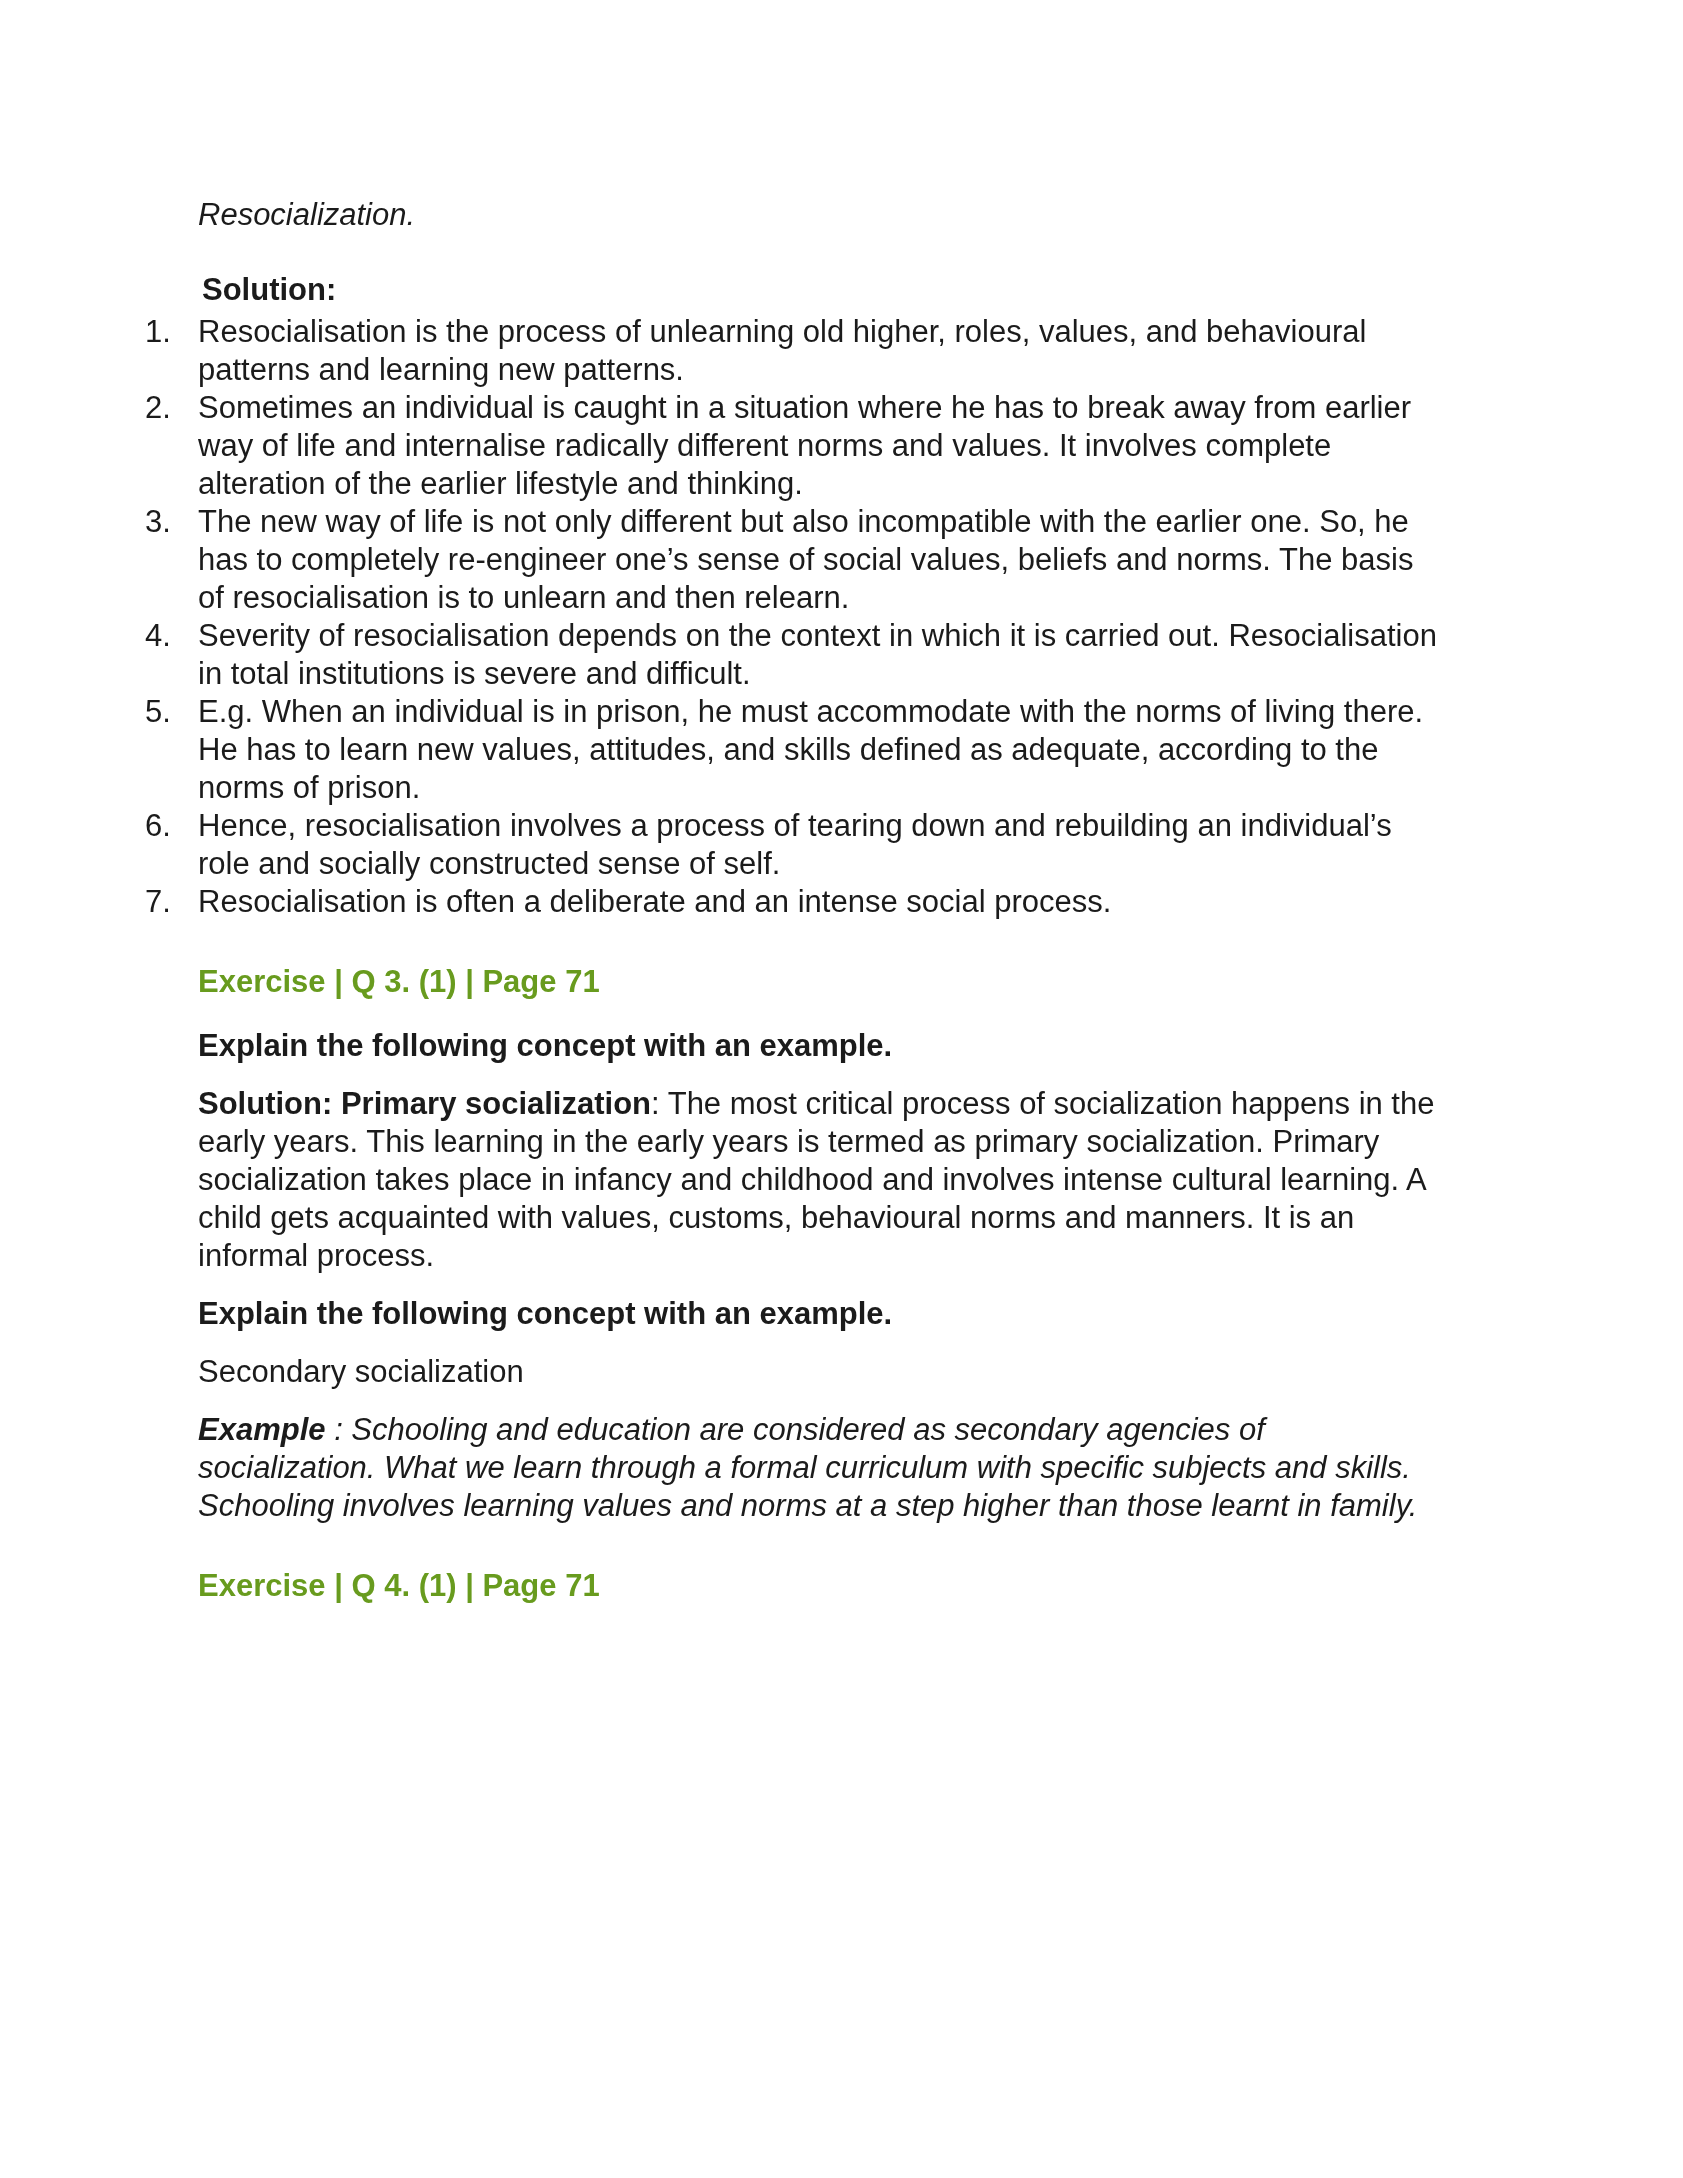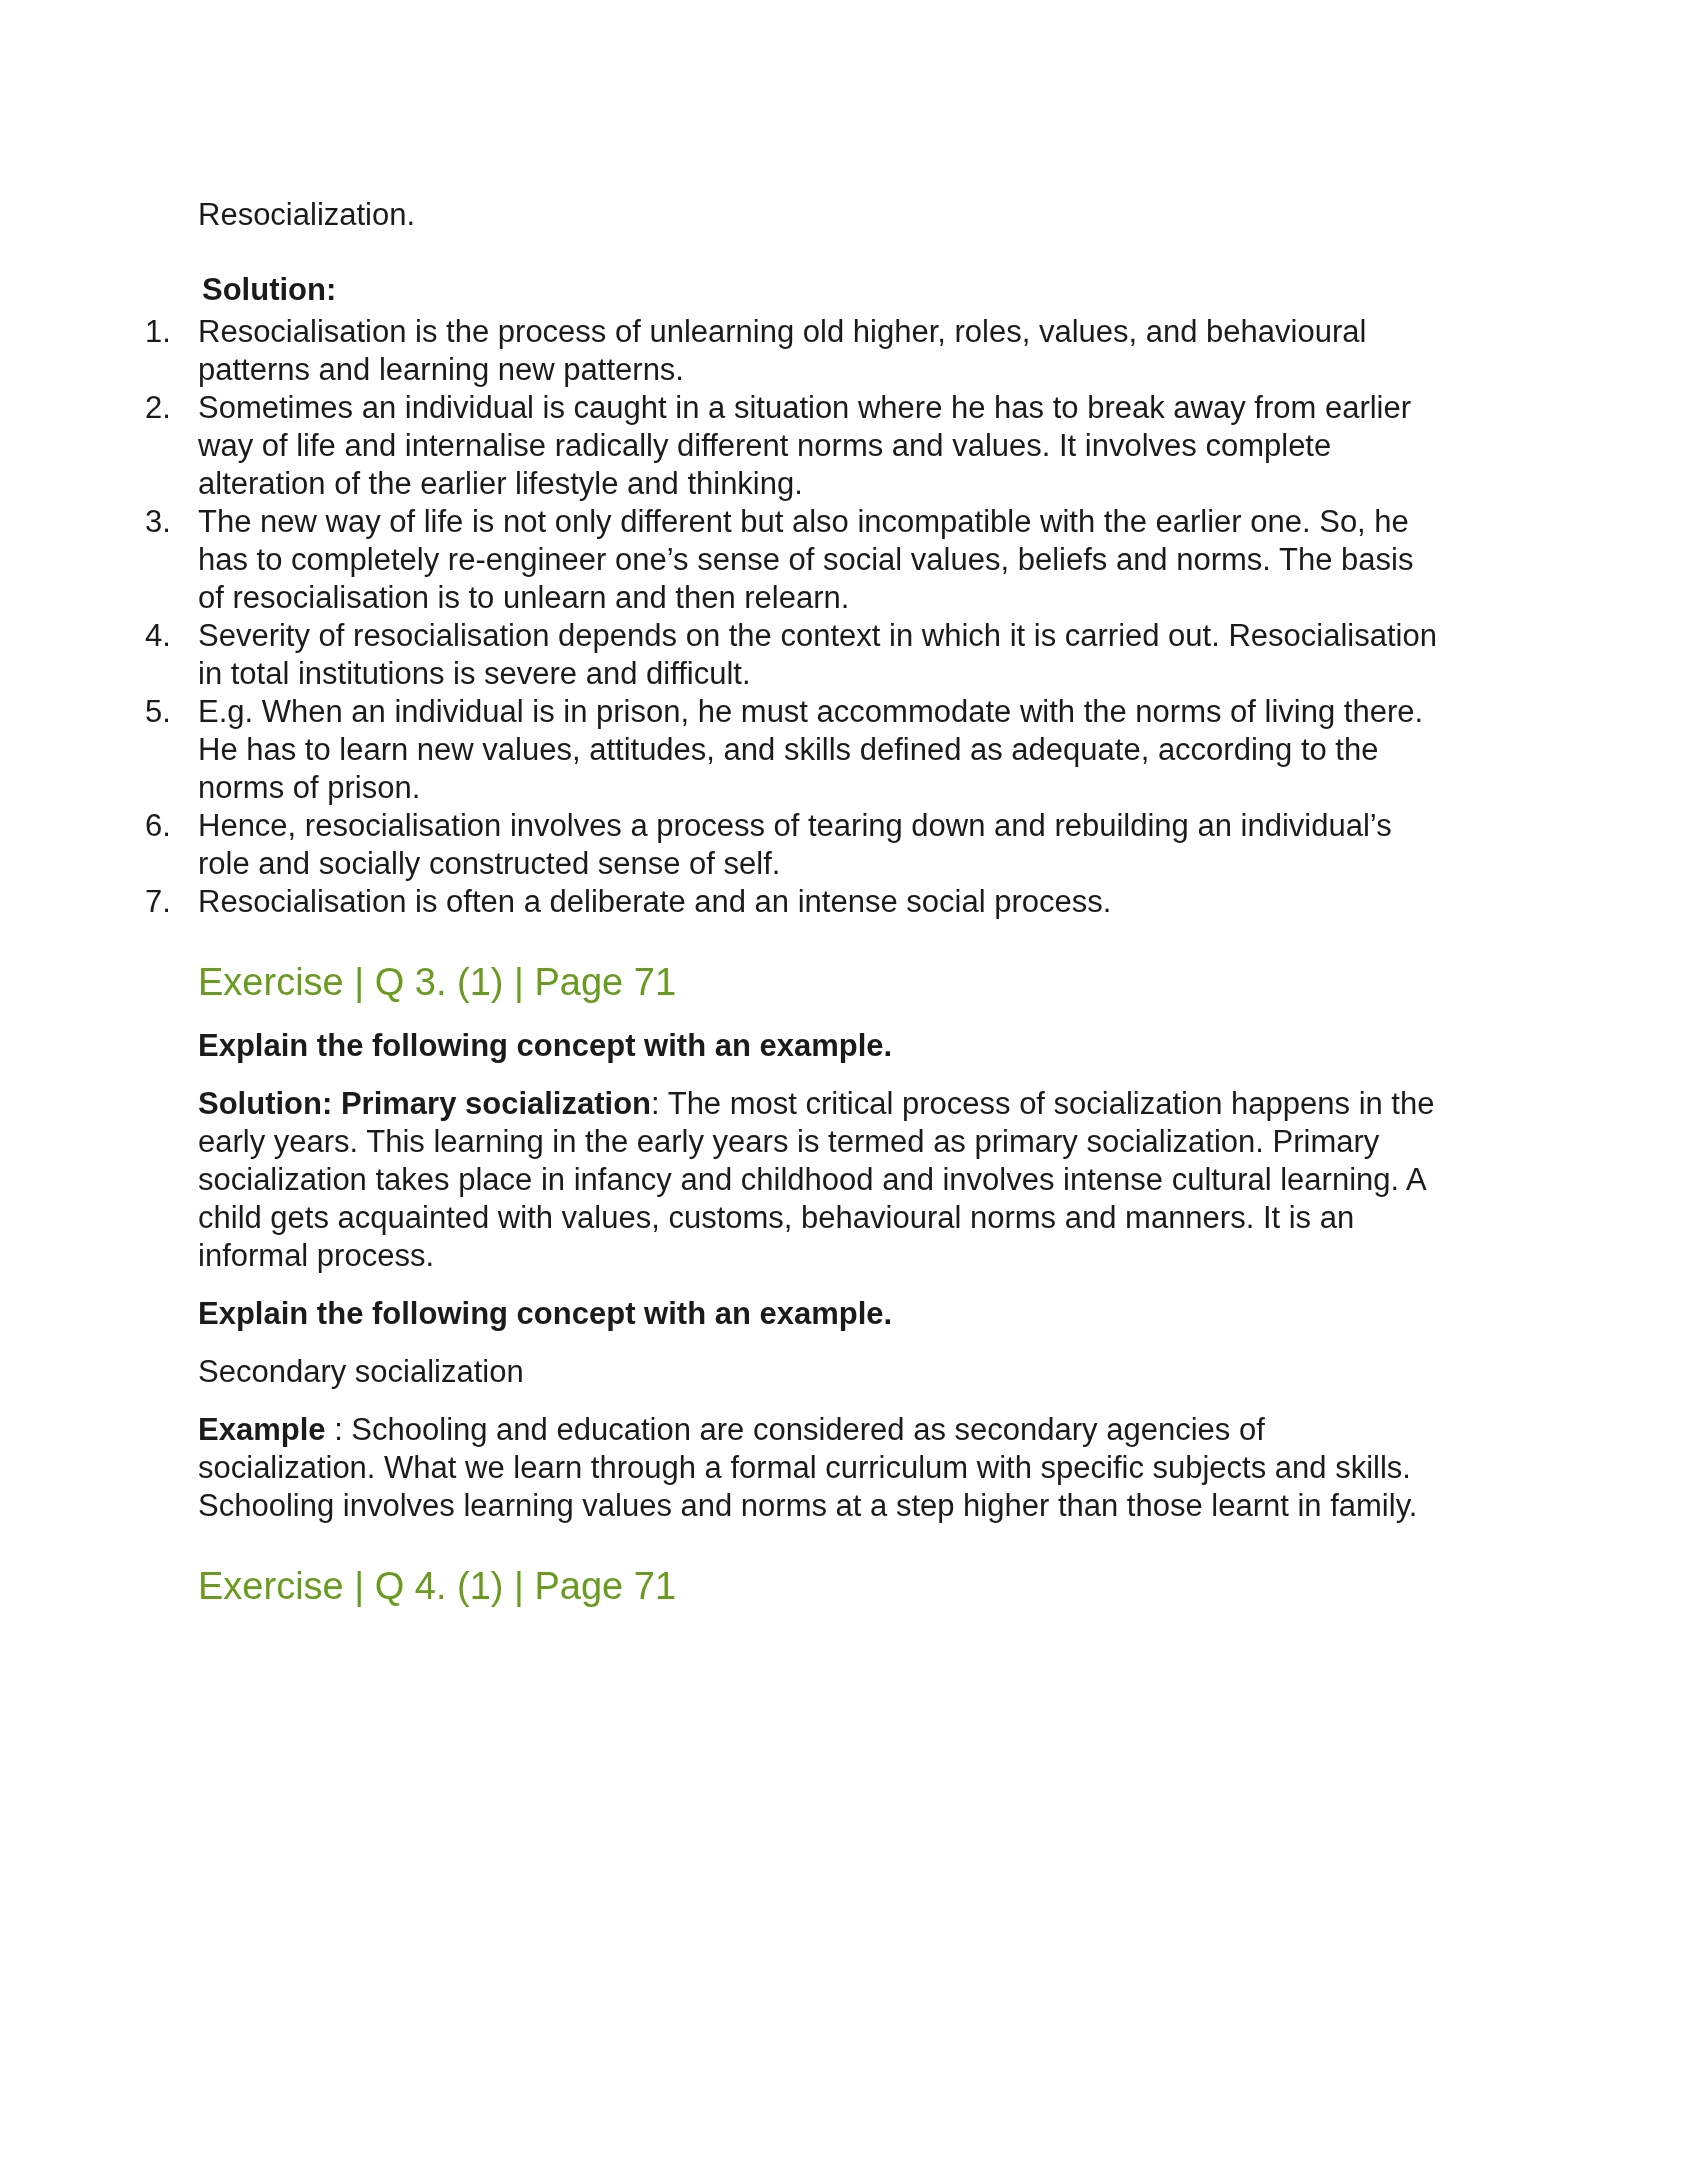--- a/index.html
+++ b/index.html
@@ -11,42 +11,42 @@
     background: #ffffff;
     box-sizing: border-box;
     padding: 196px 236px 0 198px;
     font-family: "Liberation Sans", "DejaVu Sans", sans-serif;
     font-size: 31px;
     line-height: 38px;
     color: #1b1b1b;
     overflow: hidden;
   }
   .para { margin: 0 0 20px 0; }
-  .para.spaced { margin-bottom: 37px; }
+  .para.spaced { margin-bottom: 37px; font-style: italic; }
   .bold { font-weight: bold; }
   .solution-heading { margin: 4px; font-weight: bold; }
   ol.points {
     list-style: none;
     margin: 0;
     padding: 0;
   }
   ol.points li {
     display: flex;
     margin-left: -53px;
   }
   ol.points li .num {
     flex: none;
     width: 53px;
   }
   ol.points li .txt { flex: 1; }
   h2.ex {
     margin: 42px 0 26px 0;
-    font-size: 38px;
+    font-size: 31px;
     line-height: 38px;
-    font-weight: normal;
+    font-weight: bold;
   }
 </style>
 </head>
 <body>
 
 <div class="page">
 
   <p class="para spaced">Resocialization.</p>
 
   <p class="solution-heading">Solution:</p>

